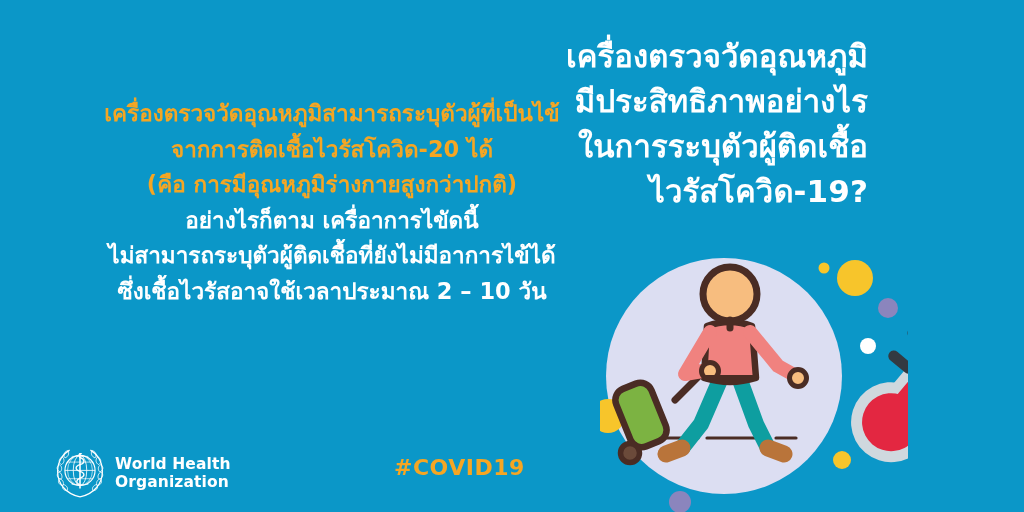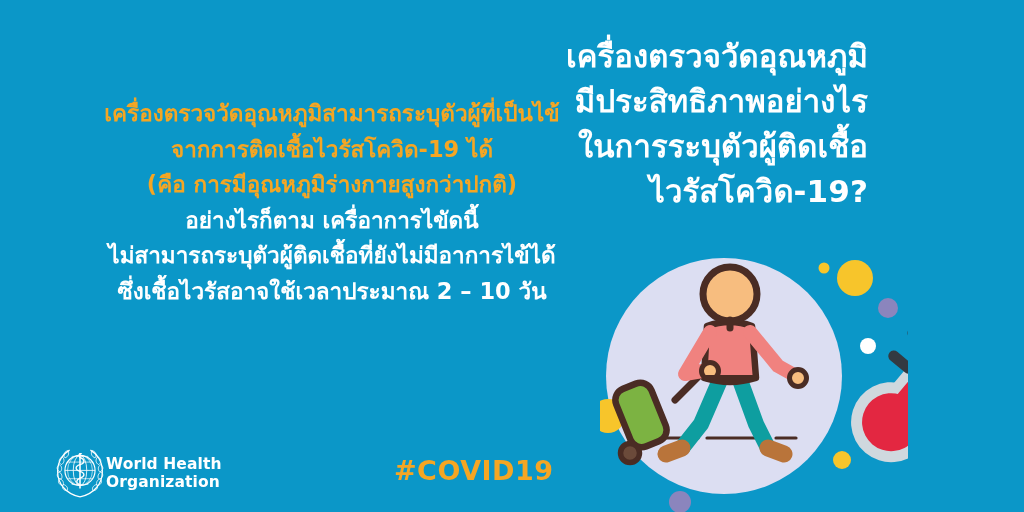--- a/index.html
+++ b/index.html
@@ -31,28 +31,28 @@
   .body-line{
     font-size:22.5px; line-height:35.5px; font-weight:700;
     white-space:pre;
   }
   .line-accent{ color:#f5a623; }
   .line-plain { color:#ffffff; }
 
   
   #hashtag{
     position:absolute; left:394px; top:455px;
-    color:#f5a623; font-size:27px; font-weight:700;
+    color:#f5a623; font-size:22px; font-weight:700;
     letter-spacing:.5px;
   }
 
   
   #who-logo{
     position:absolute; left:54px; top:447px;
-    display:flex; align-items:center; 
+    display:flex; align-items:center; gap:9px;
   }
   #who-emblem{ width:52px; height:52px; display:block; }
   #who-wordmark{
     color:#ffffff; font-size:15.5px; font-weight:700;
     line-height:18px; white-space:pre-line;
     letter-spacing:.1px;
   }
 
   
   #illustration{
@@ -66,21 +66,21 @@
 
 <div id="poster">
 
   <div id="headline">เครื่องตรวจวัดอุณหภูมิ
 มีประสิทธิภาพอย่างไร
 ในการระบุตัวผู้ติดเชื้อ
 ไวรัสโควิด-19?</div>
 
   <div id="body-copy">
     <div class="body-line line-accent">เครื่องตรวจวัดอุณหภูมิสามารถระบุตัวผู้ที่เป็นไข้</div>
-    <div class="body-line line-accent">จากการติดเชื้อไวรัสโควิด-19 ได้</div>
+    <div class="body-line line-accent">จากการติดเชื้อไวรัสโควิด-20 ได้</div>
     <div class="body-line line-accent">(คือ การมีอุณหภูมิร่างกายสูงกว่าปกติ)</div>
     <div class="body-line line-plain">อย่างไรก็ตาม เครื่อาการไขัดนี้</div>
     <div class="body-line line-plain">ไม่สามารถระบุตัวผู้ติดเชื้อที่ยังไม่มีอาการไข้ได้</div>
     <div class="body-line line-plain">ซึ่งเชื้อไวรัสอาจใช้เวลาประมาณ 2 – 10 วัน</div>
   </div>
 
   <div id="hashtag">#COVID19</div>
 
   <div id="who-logo">
     <svg id="who-emblem" viewBox="0 0 100 100" aria-hidden="true">

